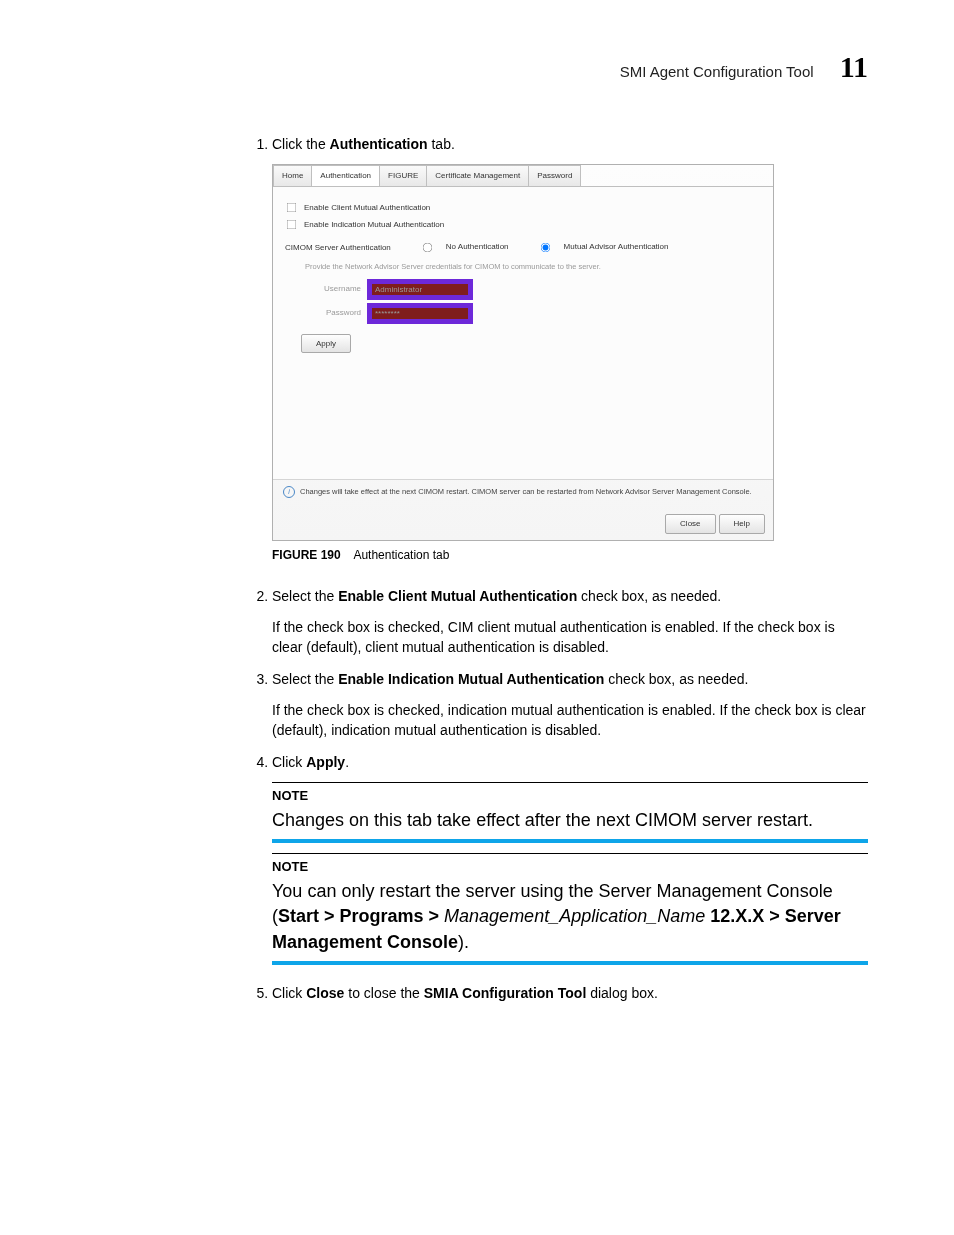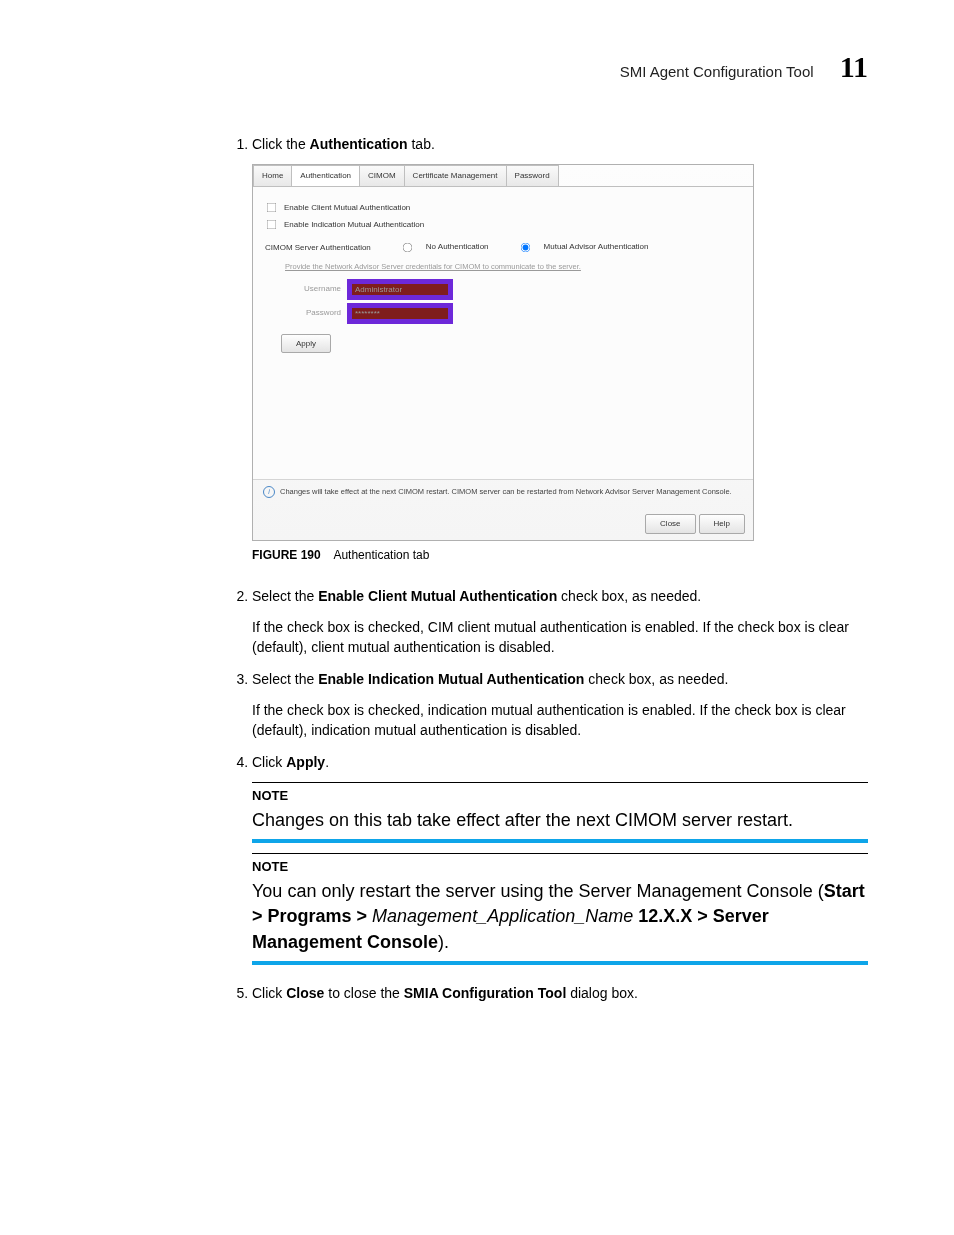--- a/index.html
+++ b/index.html
@@ -38,20 +38,21 @@
   }
   ol.steps {
     list-style: decimal;
     padding-left: 26px;
     margin: 0;
   }
   ol.steps > li {
     font-size: 14px;
     line-height: 1.45;
     margin-bottom: 12px;
+    margin-left: 20px;
   }
   .step-body > p {
     margin: 10px 0 0 0;
   }
   .bold { font-weight: bold; }
   .italic { font-style: italic; }
 
   
   .shot {
     border: 1px solid #b0b0b0;
@@ -95,21 +96,21 @@
     align-items: center;
     gap: 30px;
     margin: 10px 0 8px 0;
   }
   .shot .auth-row label { display:flex; align-items:flex-start; gap:12px; }
   .shot .cred-block {
     margin-left: 20px;
     color: #9a9a9a;
     max-width: 340px;
   }
-  .shot .cred-block .hint { margin: 2px 0 6px 0; font-size:7.5px;text-decoration:underline; }
+  .shot .cred-block .hint { margin: 2px 0 6px 0; font-size:7.5px; }
   .shot .field-row { display:flex; align-items:center; gap:6px; margin:3px 0; }
   .shot .field-row span:first-child { width:56px; text-align:right; display:inline-block; }
   .shot .field-row input {
     font-size: 8px;
     padding: 1px 3px;
     width: 90px;
     border:5px solid #6d28d9;
     color:#9a9a9a;
     background:#7f1d1d;
   }
@@ -179,21 +180,21 @@
     <ol class="steps">
 
       <li>
         <span>Click the </span><span class="bold">Authentication</span><span> tab.</span>
 
         
         <div class="shot">
           <div class="tabs">
             <div class="tab">Home</div>
             <div class="tab active">Authentication</div>
-            <div class="tab">CIMOM</div>
+            <div class="tab">FIGURE</div>
             <div class="tab">Certificate Management</div>
             <div class="tab">Password</div>
           </div>
           <div class="body">
             <div class="chk-row">
               <input type="checkbox" style="">
               <span>Enable Client Mutual Authentication</span>
             </div>
             <div class="chk-row">
               <input type="checkbox" style="">

